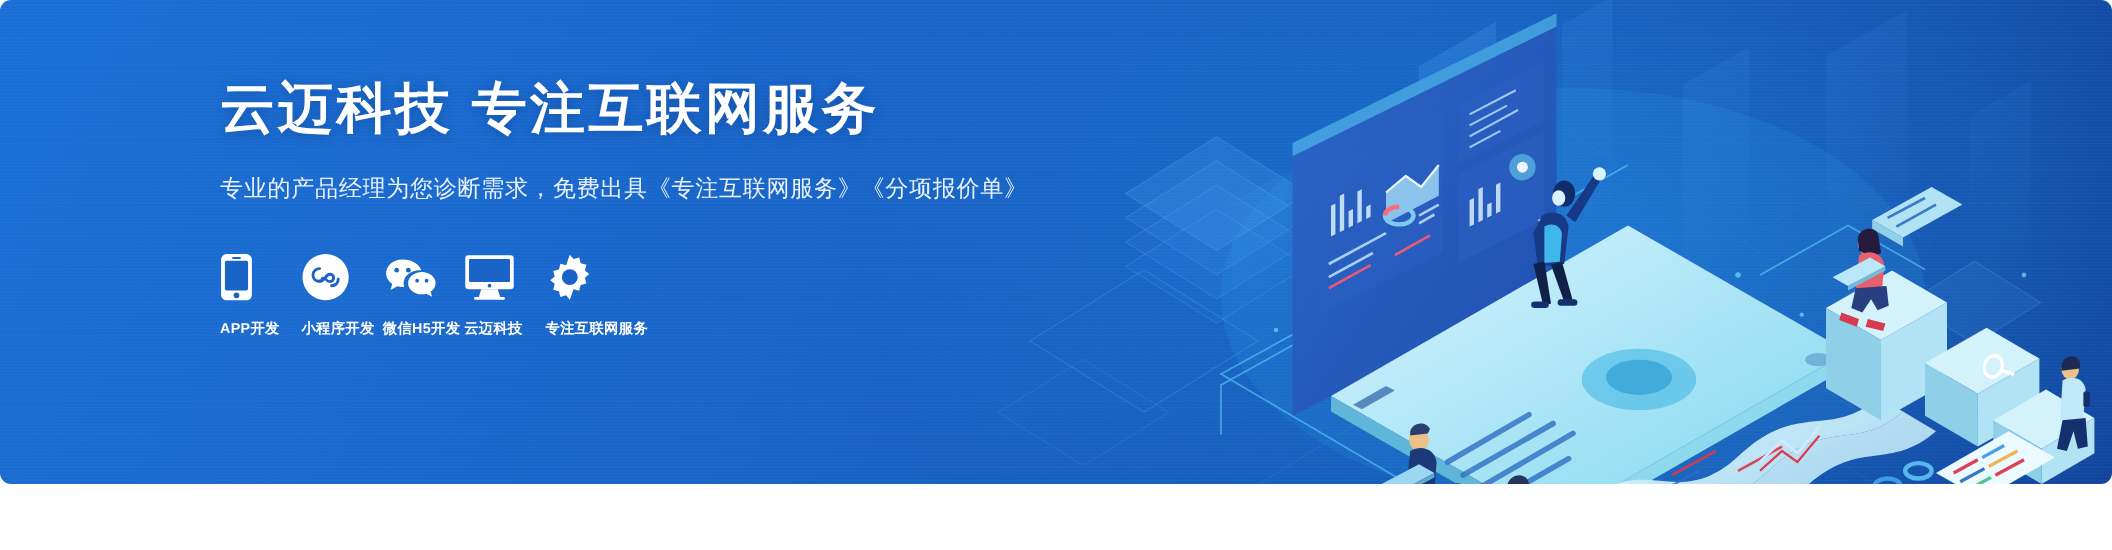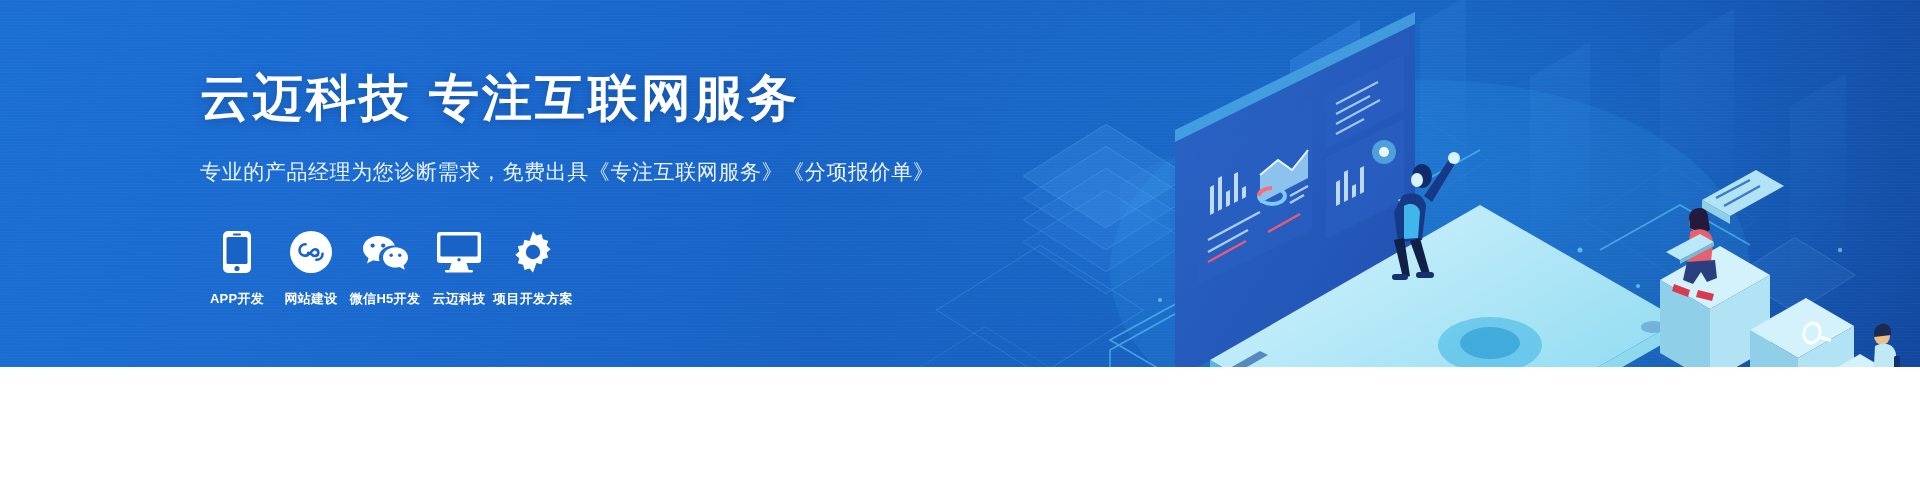--- a/index.html
+++ b/index.html
@@ -4,26 +4,27 @@
 <style>
   * { box-sizing: border-box; margin: 0; padding: 0; }
   html, body {
     width: 1920px; height: 500px;
     overflow: hidden;
     font-family: "Liberation Sans", "DejaVu Sans", sans-serif;
   }
 
   #banner {
     position: relative;
-    width: 1920px; height: 367px;
+    width: 1920px; height: 440px;
     overflow: hidden;
     background: #1661c4;
     background:
       radial-gradient(ellipse 1100px 700px at 76% 50%, rgba(30,130,220,0.55) 0%, rgba(22,97,196,0.0) 62%),
       linear-gradient(118deg, #1b6fd4 0%, #1a68cd 28%, #1760c2 52%, #134fae 78%, #103f96 100%);
+    border-radius: 10px;
   }
 
   
   #texture {
     position: absolute; inset: 0;
     background-image:
       repeating-linear-gradient(0deg, rgba(255,255,255,0.030) 0px, rgba(255,255,255,0.030) 1px, transparent 1px, transparent 3px);
     opacity: .75;
     pointer-events: none;
   }
@@ -78,21 +79,21 @@
   #services {
     position: absolute;
     left: 200px; top: 228px;
     display: flex;
     align-items: flex-start;
   }
   .service {
     width: 74px;
     display: flex;
     flex-direction: column;
-    align-items: center;
+    align-items: flex-start;
     cursor: pointer;
   }
   .service + .service { margin-left: 0px; }
   .svc-icon {
     height: 48px;
     display: flex;
     align-items: center;
     justify-content: center;
   }
   .svc-icon svg { display: block; }
@@ -170,21 +171,21 @@
 
     <div class="service">
       <div class="svc-icon">
         <svg width="44" height="44" viewBox="0 0 44 44">
           <circle cx="22" cy="22" r="21" fill="#ffffff"></circle>
           <path d="M16.6 14.2c-3.5 0-6.1 2.6-6.1 5.9 0 3.2 2.4 5.6 5.6 5.6 2.4 0 4.2-1.3 5.6-3.3 1.4-2 2.6-3.1 4.2-3.1 2 0 3.4 1.4 3.4 3.3 0 2-1.5 3.4-3.5 3.4-1.4 0-2.5-.7-3.4-1.9" fill="none" stroke="#1a63c6" stroke-width="2.6" stroke-linecap="round"></path>
           <path d="M27.4 29.8c3.5 0 6.1-2.6 6.1-5.9" fill="none" stroke="#1a63c6" stroke-width="2.6" stroke-linecap="round"></path>
           <path d="M16.4 25.7c1.6 0 2.8-1.2 2.8-2.8" fill="none" stroke="#1a63c6" stroke-width="2.6" stroke-linecap="round"></path>
         </svg>
       </div>
-      <div class="svc-label">网站建设</div>
+      <div class="svc-label">小程序开发</div>
     </div>
 
     <div class="service">
       <div class="svc-icon">
         <svg width="50" height="44" viewBox="0 0 50 44">
           <path d="M18 6C9.7 6 3 11.6 3 18.5c0 3.9 2.2 7.4 5.6 9.6L7 33.6l6.2-3.3c1.5.4 3.1.7 4.8.7.5 0 1 0 1.5-.1-.4-1.1-.6-2.2-.6-3.4 0-6.6 6.5-11.9 14.5-11.9.5 0 1 0 1.5.1C33.4 10.4 26.5 6 18 6z" fill="#ffffff"></path>
           <circle cx="12.6" cy="15.6" r="2.1" fill="#1a63c6"></circle>
           <circle cx="23.2" cy="15.6" r="2.1" fill="#1a63c6"></circle>
           <path d="M48 27.5c0-5.6-5.6-10.2-12.5-10.2S23 21.9 23 27.5c0 5.6 5.6 10.1 12.5 10.1 1.4 0 2.8-.2 4.1-.6l5.2 2.8-1.3-4.6c2.8-1.8 4.5-4.6 4.5-7.7z" fill="#ffffff"></path>
           <circle cx="31.2" cy="25.2" r="1.7" fill="#1a63c6"></circle>
@@ -207,21 +208,21 @@
       <div class="svc-label">云迈科技</div>
     </div>
 
     <div class="service">
       <div class="svc-icon">
         <svg width="44" height="44" viewBox="0 0 44 44">
           <path fill="#ffffff" d="M22 1.5l3.4 4.0 5.1-1.4 1.4 5.2 5.2 1.4-1.4 5.1 4.0 3.4-4.0 3.4 1.4 5.1-5.2 1.4-1.4 5.2-5.1-1.4L22 42.5l-3.4-4.0-5.1 1.4-1.4-5.2-5.2-1.4 1.4-5.1-4.0-3.4 4.0-3.4-1.4-5.1 5.2-1.4 1.4-5.2 5.1 1.4z"></path>
           <circle cx="22" cy="22" r="7.2" fill="#1a63c6"></circle>
         </svg>
       </div>
-      <div class="svc-label">项目开发方案</div>
+      <div class="svc-label">专注互联网服务</div>
     </div>
   </div>
 
   <svg id="illus" viewBox="0 0 960 500">
     <defs>
       <linearGradient id="gScreen" x1="0" y1="0" x2="1" y2="1">
         <stop offset="0%" stop-color="#2b66c9"></stop>
         <stop offset="100%" stop-color="#1f4faf"></stop>
       </linearGradient>
       <linearGradient id="gPhone" x1="0" y1="0" x2="1" y2="1">

